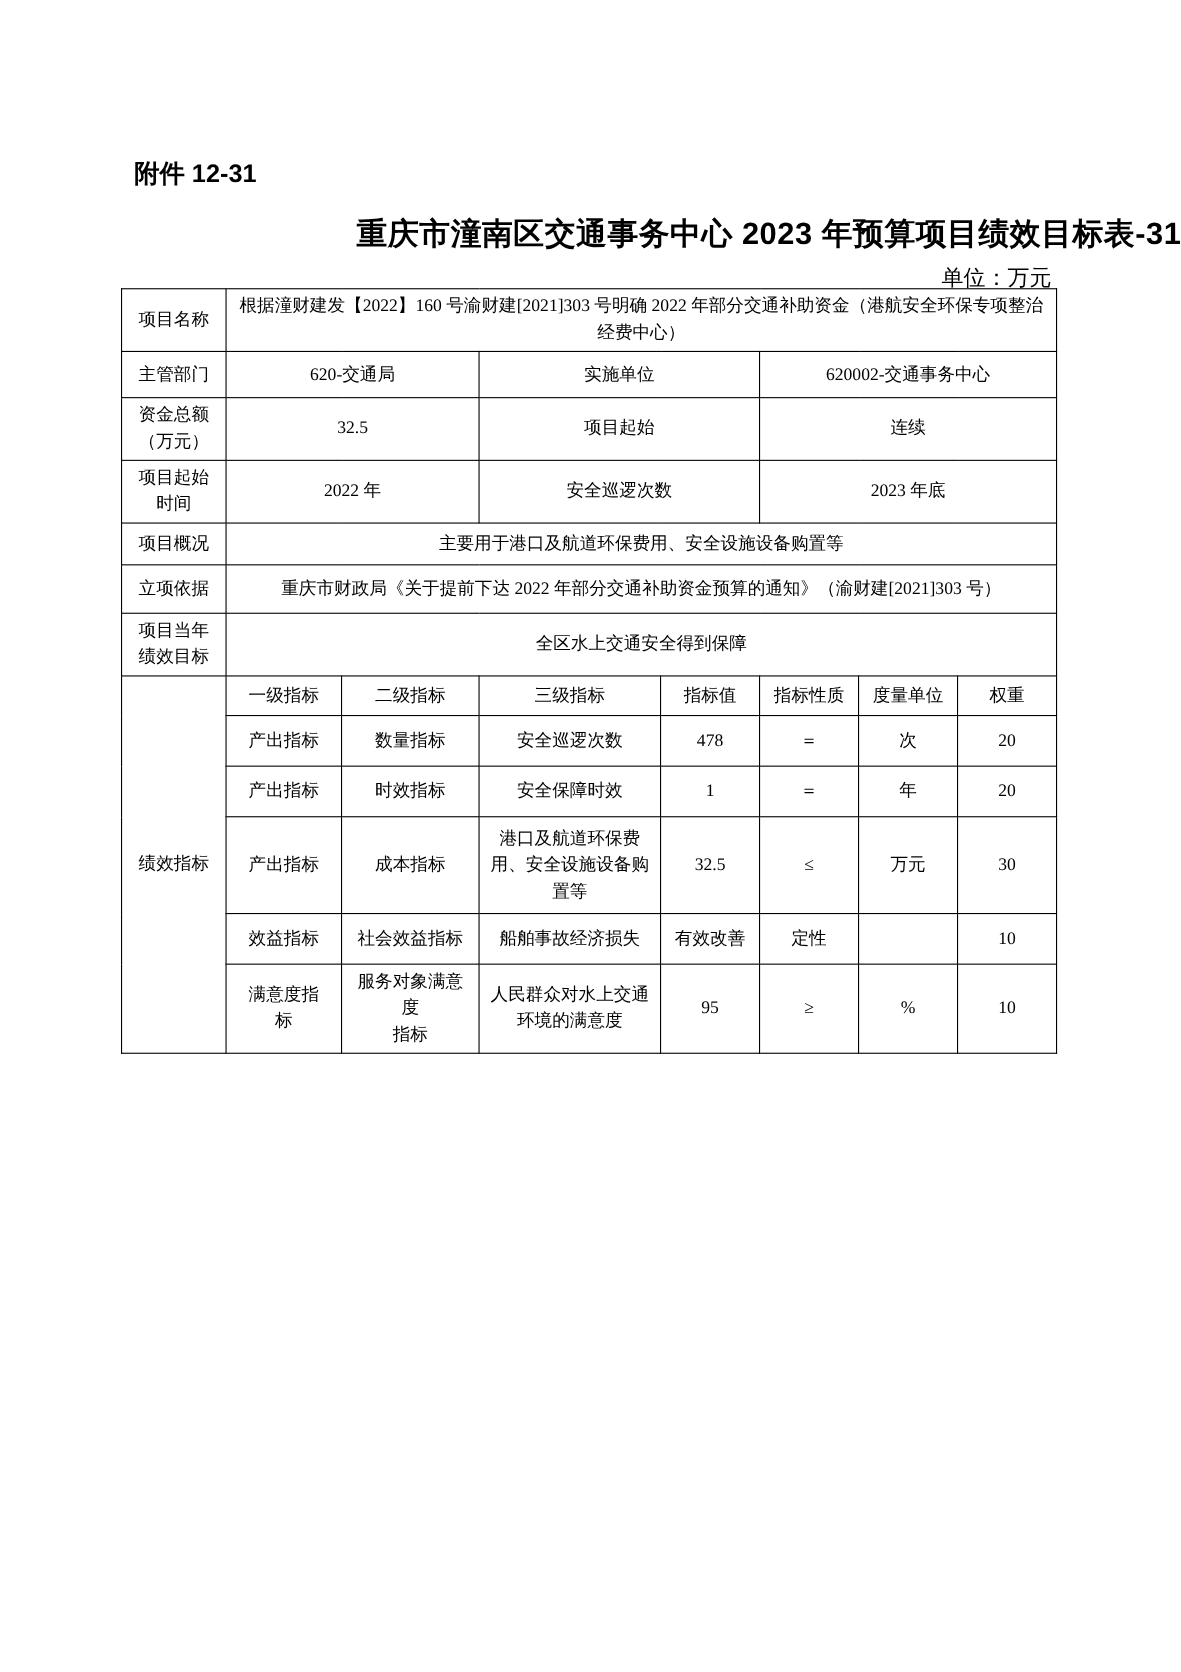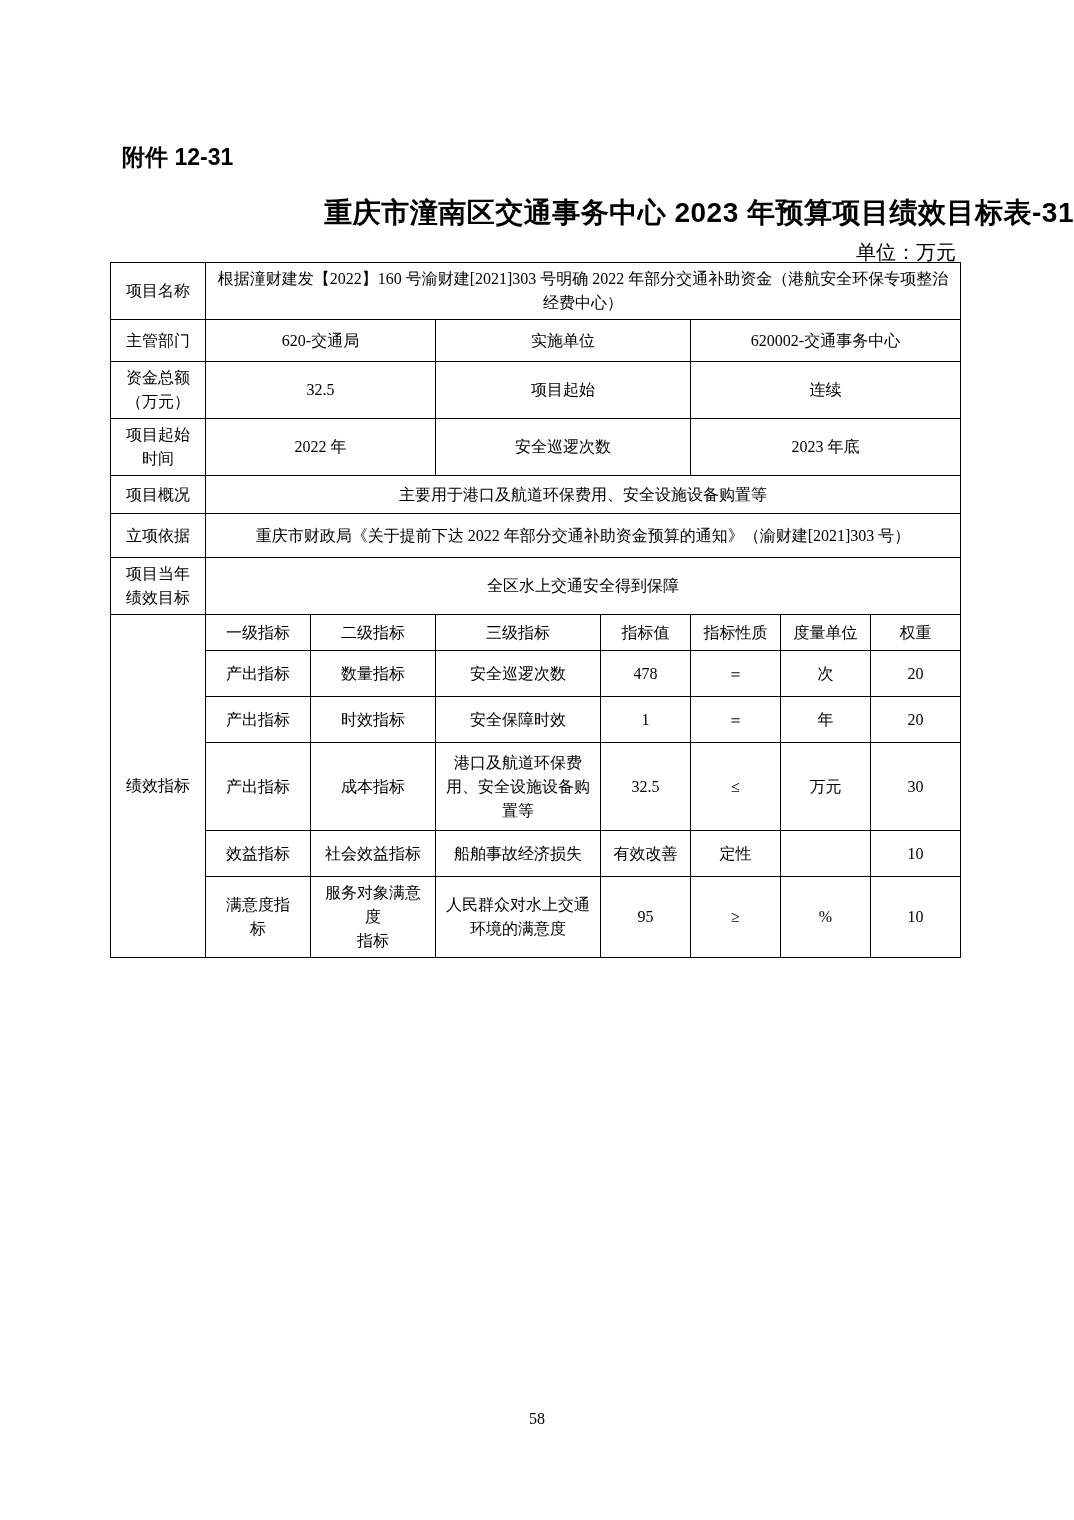--- a/index.html
+++ b/index.html
@@ -173,15 +173,14 @@
 指标</td>
         <td class="left">人民群众对水上交通环境的满意度</td>
         <td>95</td>
         <td>≥</td>
         <td>%</td>
         <td>10</td>
       </tr>
     </tbody>
   </table>
 
-  <div class="page-number">58</div>
 
 </div>
 
 </body></html>

